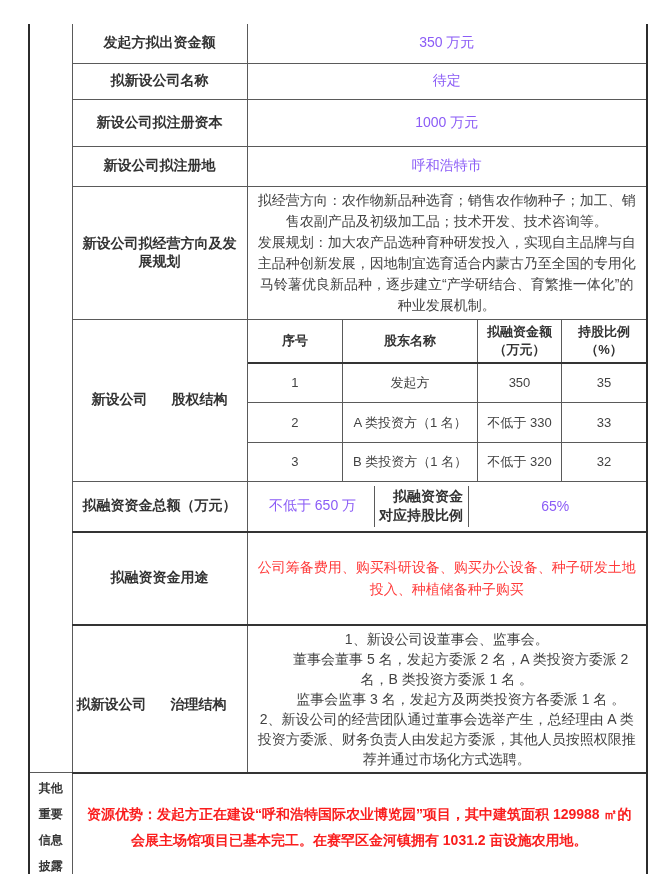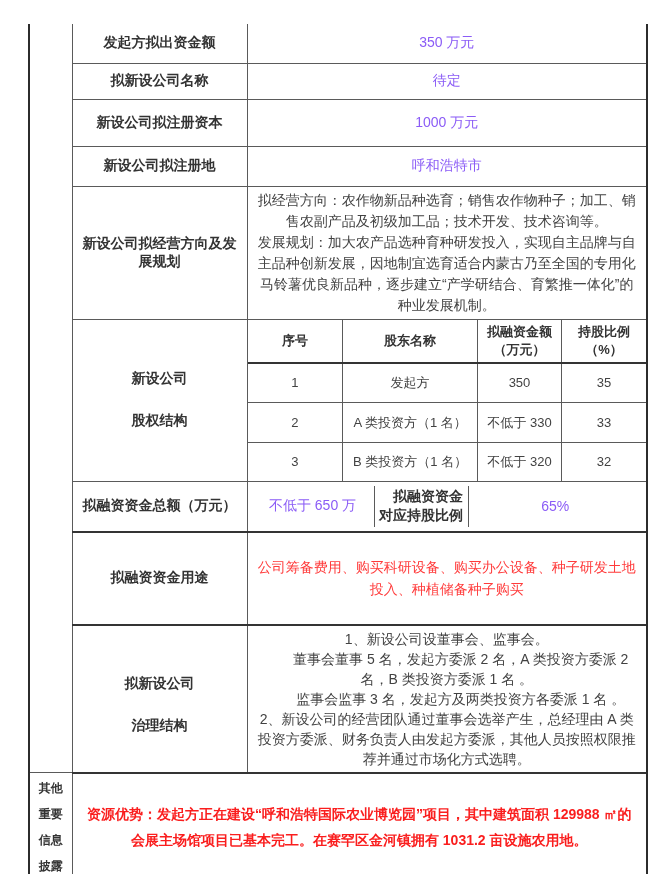--- a/index.html
+++ b/index.html
@@ -28,21 +28,21 @@
   table.main tr.row-first td { border-top: none; }
   table.main td.edge-l { border-left: none; }
   table.main td.edge-r { border-right: none; }
   td.hb { border-bottom-width: 2px !important; border-bottom-color: #343434 !important; }
 
   .lbl { font-weight: bold; text-align: center; color: #333; }
   .val { text-align: center; color: #8b5cf6; }
   .val-left { text-align: center; color: #424242; padding: 3px 7px !important; line-height: 21px; vertical-align: top !important; }
   .gov-text { line-height: 20px; margin-left: 7px; }
 
-  .lbl-split { display: flex; flex-direction: column; align-items: center; justify-content: center; gap: 24px; }
+  .lbl-split { display: flex; flex-direction: row; align-items: center; justify-content: center; gap: 24px; }
   .lbl-split.top { justify-content: flex-start; padding-top: 12px; height: 100%; }
 
   
   td.nest { padding: 0 !important; vertical-align: top !important; }
   table.sub { border-collapse: collapse; table-layout: fixed; width: 100%; }
   table.sub td {
     border: 1px solid #5a5a5a;
     text-align: center; vertical-align: middle;
     font-size: 13px; color: #424242; padding: 2px 3px;
   }

